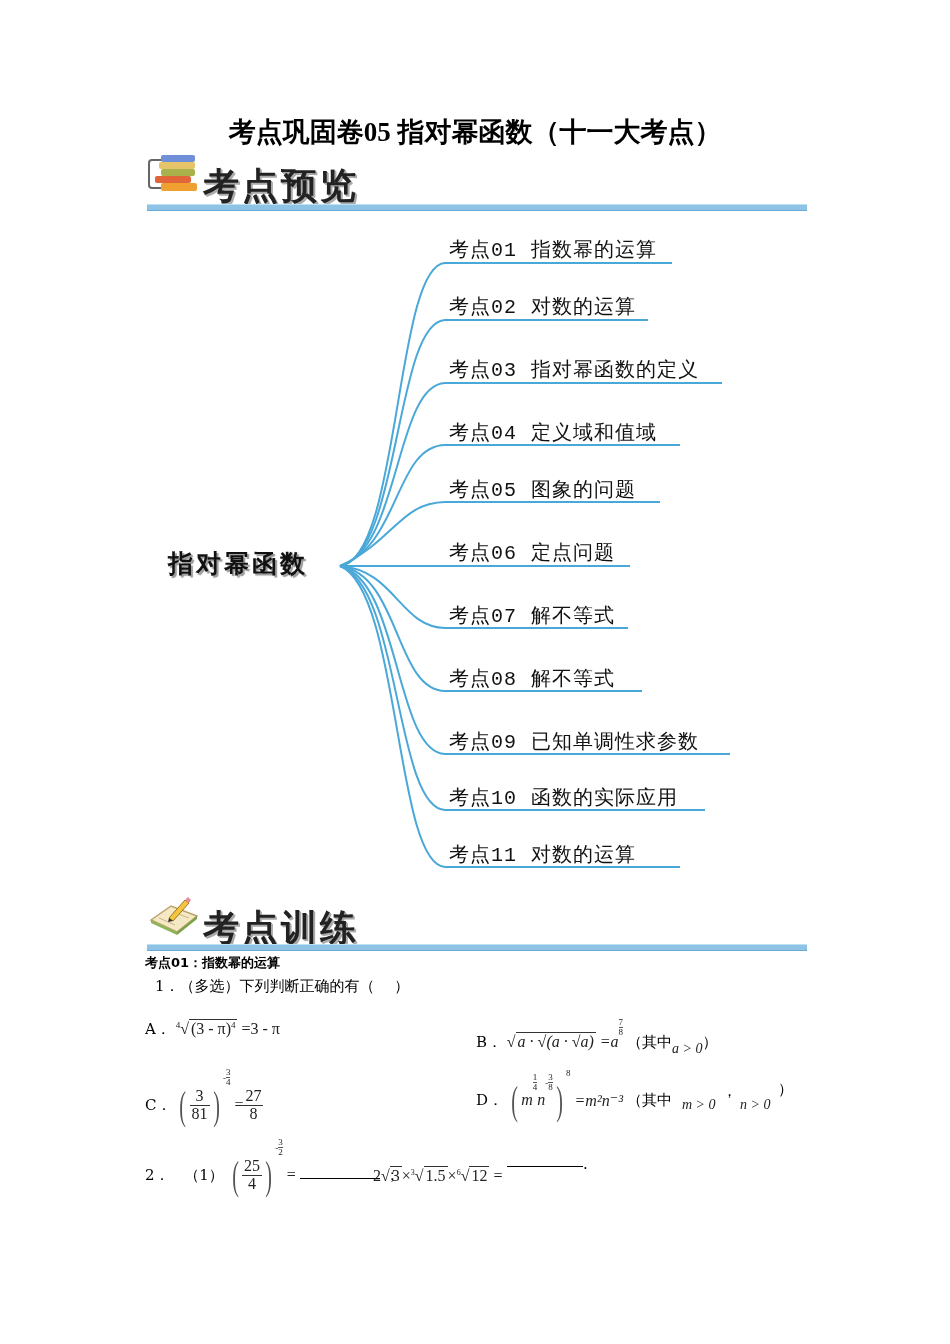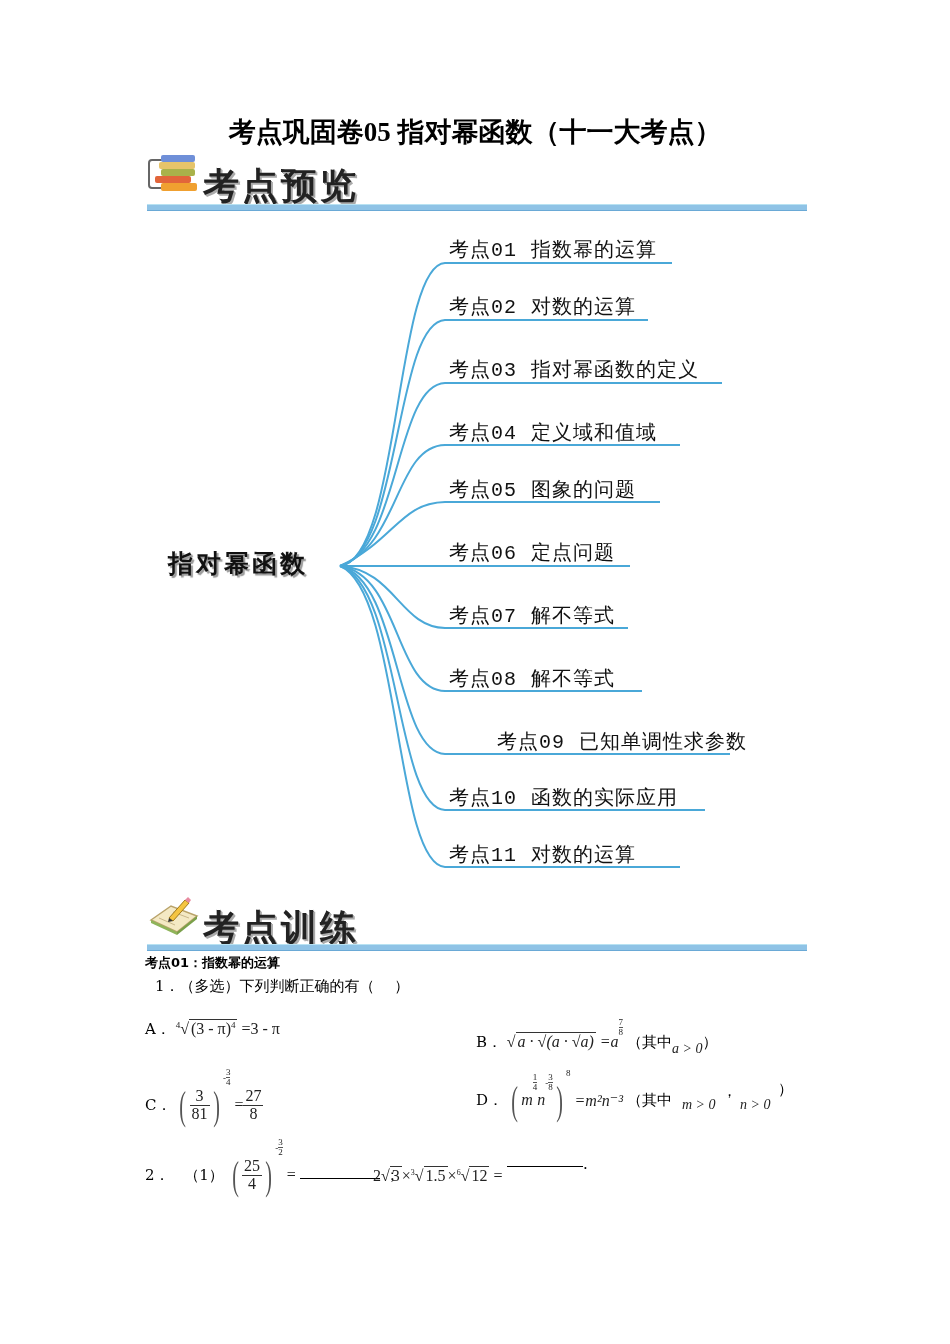--- a/index.html
+++ b/index.html
@@ -72,21 +72,21 @@
 <div class="abs root-label">指对幂函数</div>
 
 <div class="abs branch-label" style="left:449px; top:236px;"><span class="code">考点01</span><span>指数幂的运算</span></div>
 <div class="abs branch-label" style="left:449px; top:293px;"><span class="code">考点02</span><span>对数的运算</span></div>
 <div class="abs branch-label" style="left:449px; top:356px;"><span class="code">考点03</span><span>指对幂函数的定义</span></div>
 <div class="abs branch-label" style="left:449px; top:419px;"><span class="code">考点04</span><span>定义域和值域</span></div>
 <div class="abs branch-label" style="left:449px; top:476px;"><span class="code">考点05</span><span>图象的问题</span></div>
 <div class="abs branch-label" style="left:449px; top:539px;"><span class="code">考点06</span><span>定点问题</span></div>
 <div class="abs branch-label" style="left:449px; top:602px;"><span class="code">考点07</span><span>解不等式</span></div>
 <div class="abs branch-label" style="left:449px; top:665px;"><span class="code">考点08</span><span>解不等式</span></div>
-<div class="abs branch-label" style="left:449px; top:728px;margin-left:48px;"><span class="code">考点09</span><span>已知单调性求参数</span></div>
+<div class="abs branch-label" style="left:449px; top:728px;"><span class="code">考点09</span><span>已知单调性求参数</span></div>
 <div class="abs branch-label" style="left:449px; top:784px;"><span class="code">考点10</span><span>函数的实际应用</span></div>
 <div class="abs branch-label" style="left:449px; top:841px;"><span class="code">考点11</span><span>对数的运算</span></div>
 
 <div class="abs section-head" style="top:894px;">
   <svg class="icon" viewBox="0 0 54 42">
     <path d="M4 26 L24 12 L50 22 L30 38 Z" fill="#f4e9c4" stroke="#b9a36a" stroke-width="1.5"></path>
     <path d="M4 26 L30 38 L30 41 L4 29 Z" fill="#8fb45a"></path>
     <path d="M30 38 L50 22 L50 25 L30 41 Z" fill="#7aa04a"></path>
     <line x1="12" y1="24" x2="28" y2="31" stroke="#c9b78a" stroke-width="1"></line>
     <line x1="26" y1="18" x2="42" y2="24" stroke="#c9b78a" stroke-width="1"></line>

